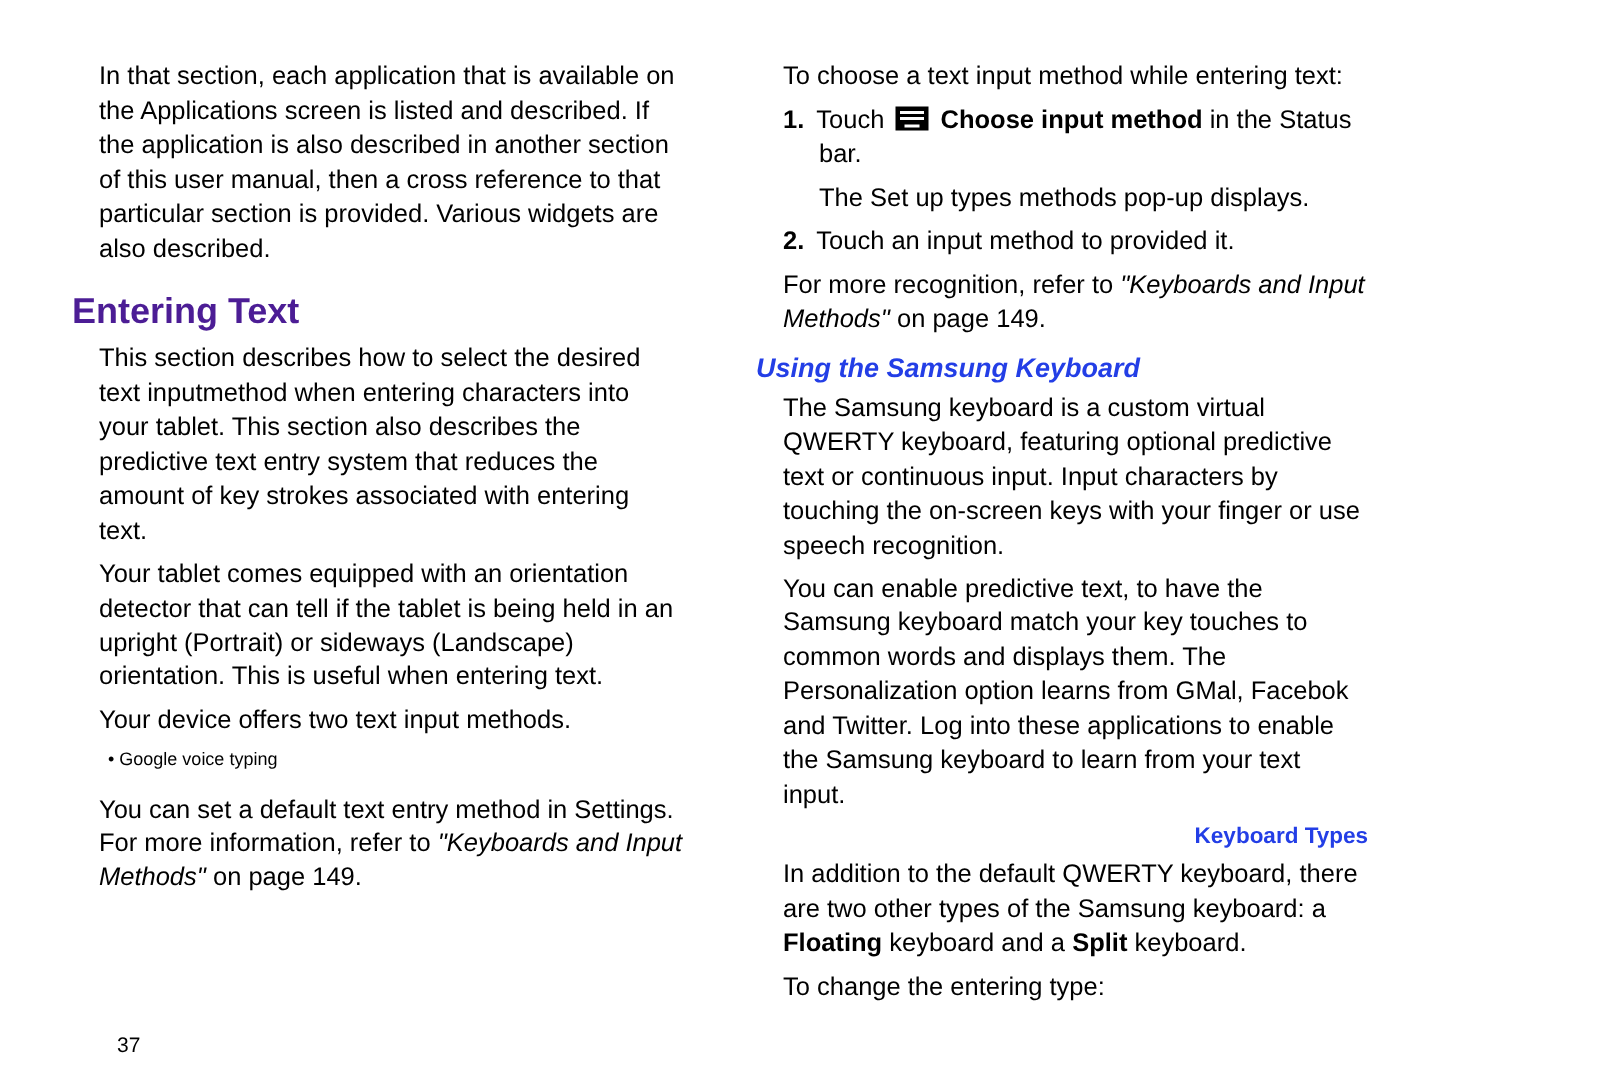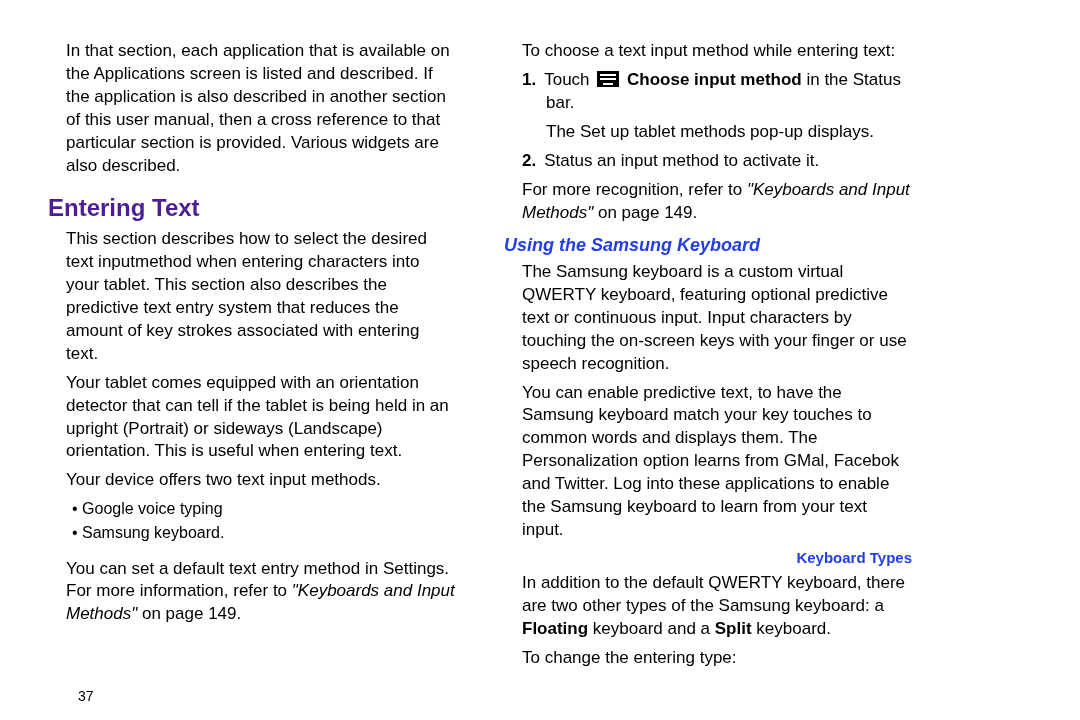--- a/index.html
+++ b/index.html
@@ -38,21 +38,21 @@
     font-size: 18px;
     margin: 8px 0 4px 0;
   }
   .h3 {
     font-weight: 800;
     color: #233ee6;
     font-size: 15px;
     margin: 6px 0 4px 18px;
     text-align: right;
   }
-  .bullets { margin: 2px 0 14px 24px; padding: 0; list-style: none; font-size: 16px; }
+  .bullets { margin: 2px 0 14px 24px; padding: 0; list-style: none; font-size: 12px; }
   .bullets li::before { content: "• "; }
   .bullets li { margin: 2px 0; }
   .ref-italic { font-style: italic; }
   .step { margin: 4px 0 6px 42px; text-indent: -24px; }
   .step .num { font-weight: 700; margin-right: 8px; }
   .icon-kbd {
     display: inline-block;
     width: 22px;
     height: 16px;
     background: #000;
@@ -89,37 +89,36 @@
   <p class="indent">In that section, each application that is available on the Applications screen is listed and described. If the application is also described in another section of this user manual, then a cross reference to that particular section is provided. Various widgets are also described.</p>
 
   <div class="h1">Entering Text</div>
 
   <p class="indent">This section describes how to select the desired text inputmethod when entering characters into your tablet. This section also describes the predictive text entry system that reduces the amount of key strokes associated with entering text.</p>
   <p class="indent">Your tablet comes equipped with an orientation detector that can tell if the tablet is being held in an upright (Portrait) or sideways (Landscape) orientation. This is useful when entering text.</p>
 
   <p class="indent">Your device offers two text input methods.</p>
   <ul class="bullets">
     <li>Google voice typing</li>
-    <li>Samsung keyboard.</li>
   </ul>
   <p class="indent">
     <span>You can set a default text entry method in Settings. For more information, refer to </span><span class="ref-italic">"Keyboards and Input Methods"</span><span> on page&nbsp;149.</span>
   </p>
 
   <div style="break-after:column;"></div>
 
   <p class="indent">To choose a text input method while entering text:</p>
 
   <p class="step">
     <span class="num">1.</span><span>Touch </span><span class="icon-kbd"></span><span class="bold"> Choose input method</span><span> in the Status bar.</span>
   </p>
-  <p class="step" style="text-indent:0;">The Set up tablet methods pop-up displays.</p>
+  <p class="step" style="text-indent:0;">The Set up types methods pop-up displays.</p>
 
   <p class="step">
-    <span class="num">2.</span><span>Status an input method to activate it.</span>
+    <span class="num">2.</span><span>Touch an input method to provided it.</span>
   </p>
 
   <p class="indent">
     <span>For more recognition, refer to </span><span class="ref-italic">"Keyboards and Input Methods"</span><span> on page&nbsp;149.</span>
   </p>
 
   <div class="h2">Using the Samsung Keyboard</div>
   <p class="indent">The Samsung keyboard is a custom virtual QWERTY keyboard, featuring optional predictive text or continuous input. Input characters by touching the on-screen keys with your finger or use speech recognition.</p>
   <p class="indent">You can enable predictive text, to have the Samsung keyboard match your key touches to common words and displays them. The Personalization option learns from GMal, Facebok and Twitter. Log into these applications to enable the Samsung keyboard to learn from your text input.</p>
 

